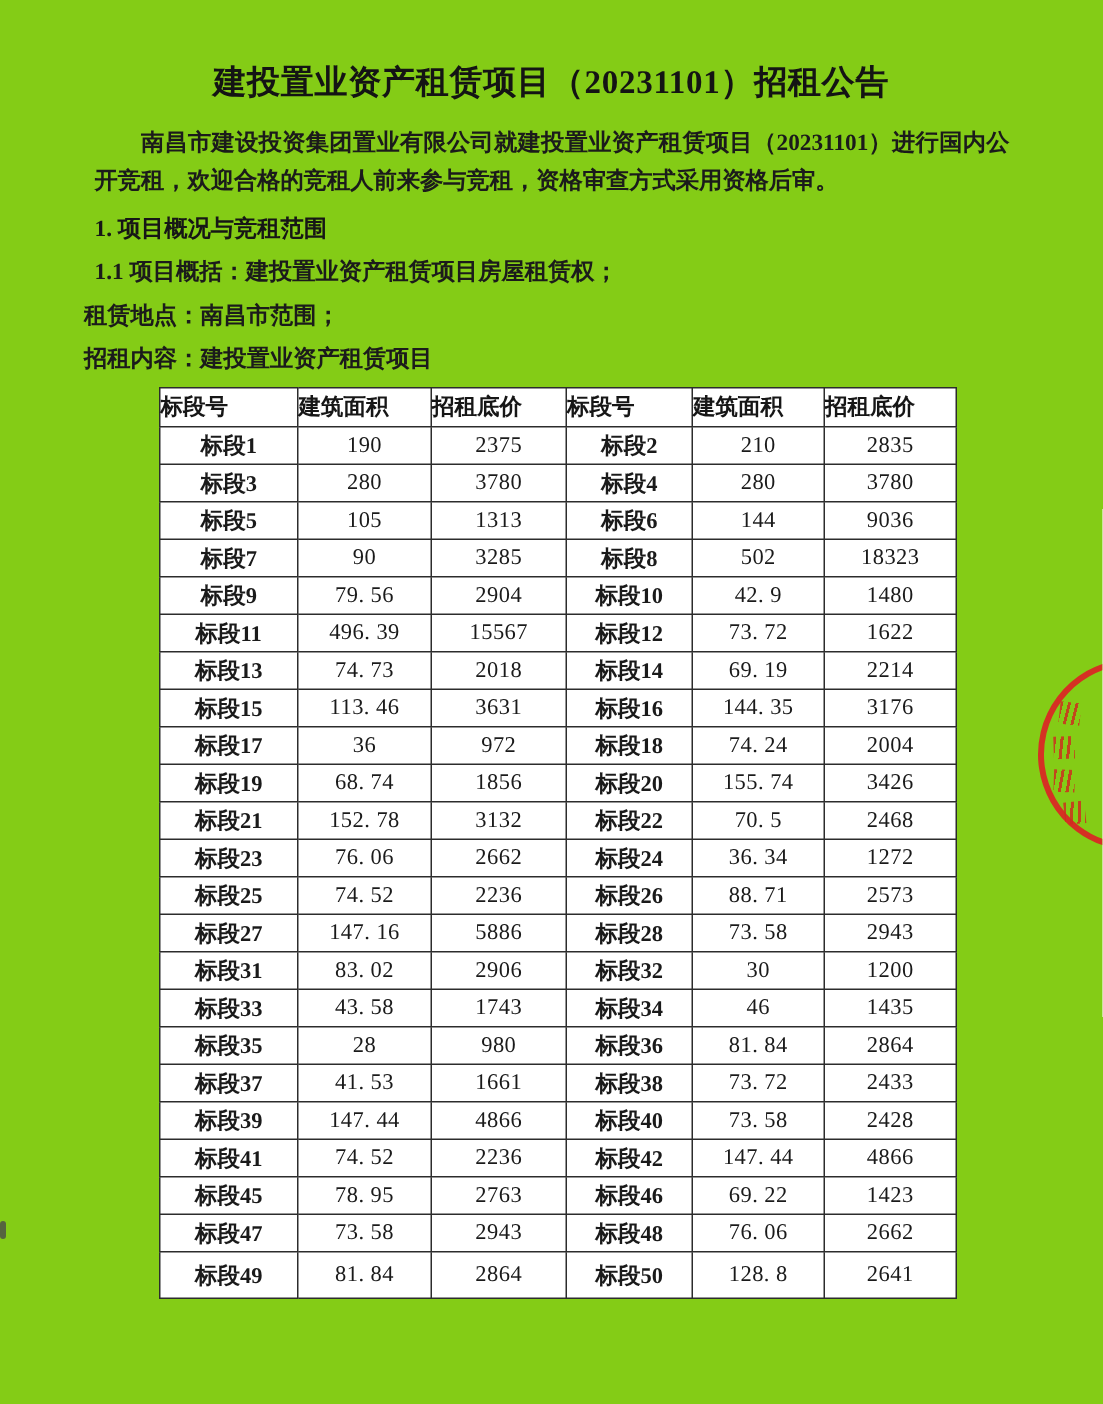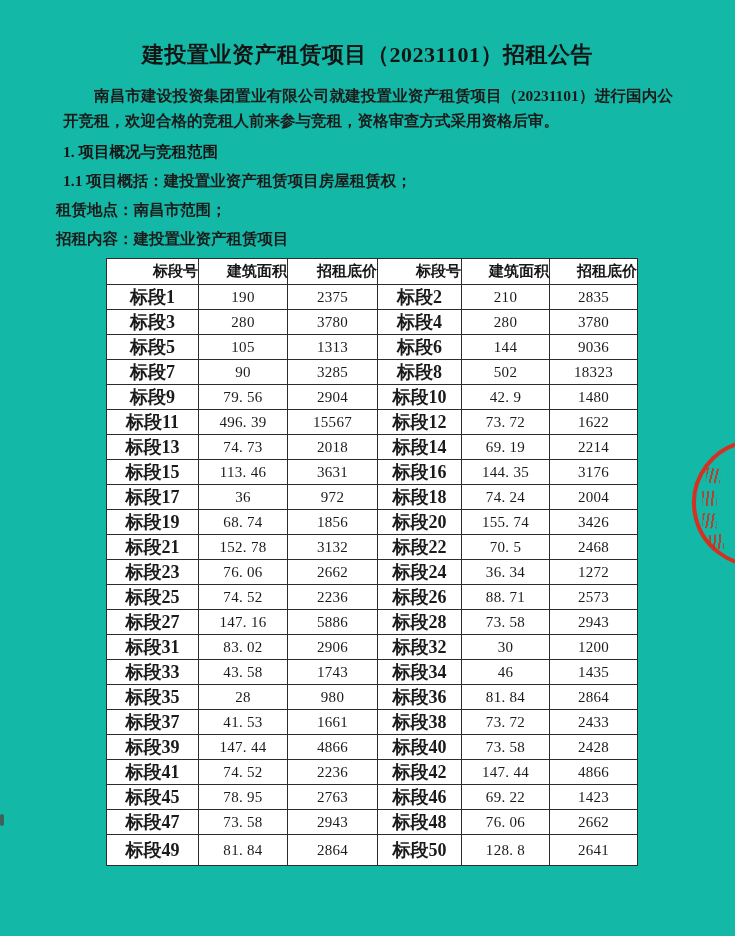--- a/index.html
+++ b/index.html
@@ -1,19 +1,19 @@
 <!DOCTYPE html>
 <html><head>
 <meta charset="utf-8">
 <style>
   * { margin:0; padding:0; box-sizing:border-box; }
   html,body { background:#ffffff; }
   body { font-family:"Liberation Serif","DejaVu Serif",serif; color:#1c1c1c; }
   .doc {
-    position:relative; width:735px; height:936px; background:#14b8a6;
+    position:relative; width:735px; height:936px; background:#84cc16;
     overflow:hidden; margin:0 auto;
   }
   .title {
     margin:40px 30px 0; text-align:center;
     font-size:22px; font-weight:bold; letter-spacing:.5px; color:#141414;
   }
   .intro {
     margin:13px 63px 0 63px; width:610px;
     font-size:15.5px; font-weight:bold; line-height:25px;
     text-indent:31px; text-align:justify; color:#1b1b1b;
@@ -23,28 +23,28 @@
     margin:9px 63px 0; font-size:15.5px; font-weight:bold; color:#161616;
   }
   .item { margin:8px 63px 0; font-size:15.5px; font-weight:bold; color:#1b1b1b; }
   .item.indent { margin-left:56px; }
   table.lease {
     margin:8px 0 0 106px; width:531px; table-layout:fixed;
     border-collapse:collapse; background:#fff;
   }
   table.lease, table.lease th, table.lease td { border:1.4px solid #2c2c2c; }
   table.lease th {
-    height:26px; font-size:15px; font-weight:bold; text-align:right;
+    height:26px; font-size:15px; font-weight:bold; text-align:left;
     color:#161616; padding:0;
   }
   table.lease td {
     height:25px; text-align:center; vertical-align:middle; padding:0;
     color:#1a1a1a;
   }
-  table.lease td.seg { font-size:18px; font-weight:bold; }
+  table.lease td.seg { font-size:15px; font-weight:bold; }
   table.lease td.num { font-size:15px; font-weight:normal; letter-spacing:.3px; }
   table.lease tr:last-child td { height:31px; }
   
   .stamp {
     position:absolute; left:692px; top:439px; width:128px; height:128px;
     border:4px solid rgba(213,49,35,.82); border-radius:50%;
     transform:rotate(-8deg);
   }
   .stamp .m {
     position:absolute; width:15px; height:14px; opacity:.88;

